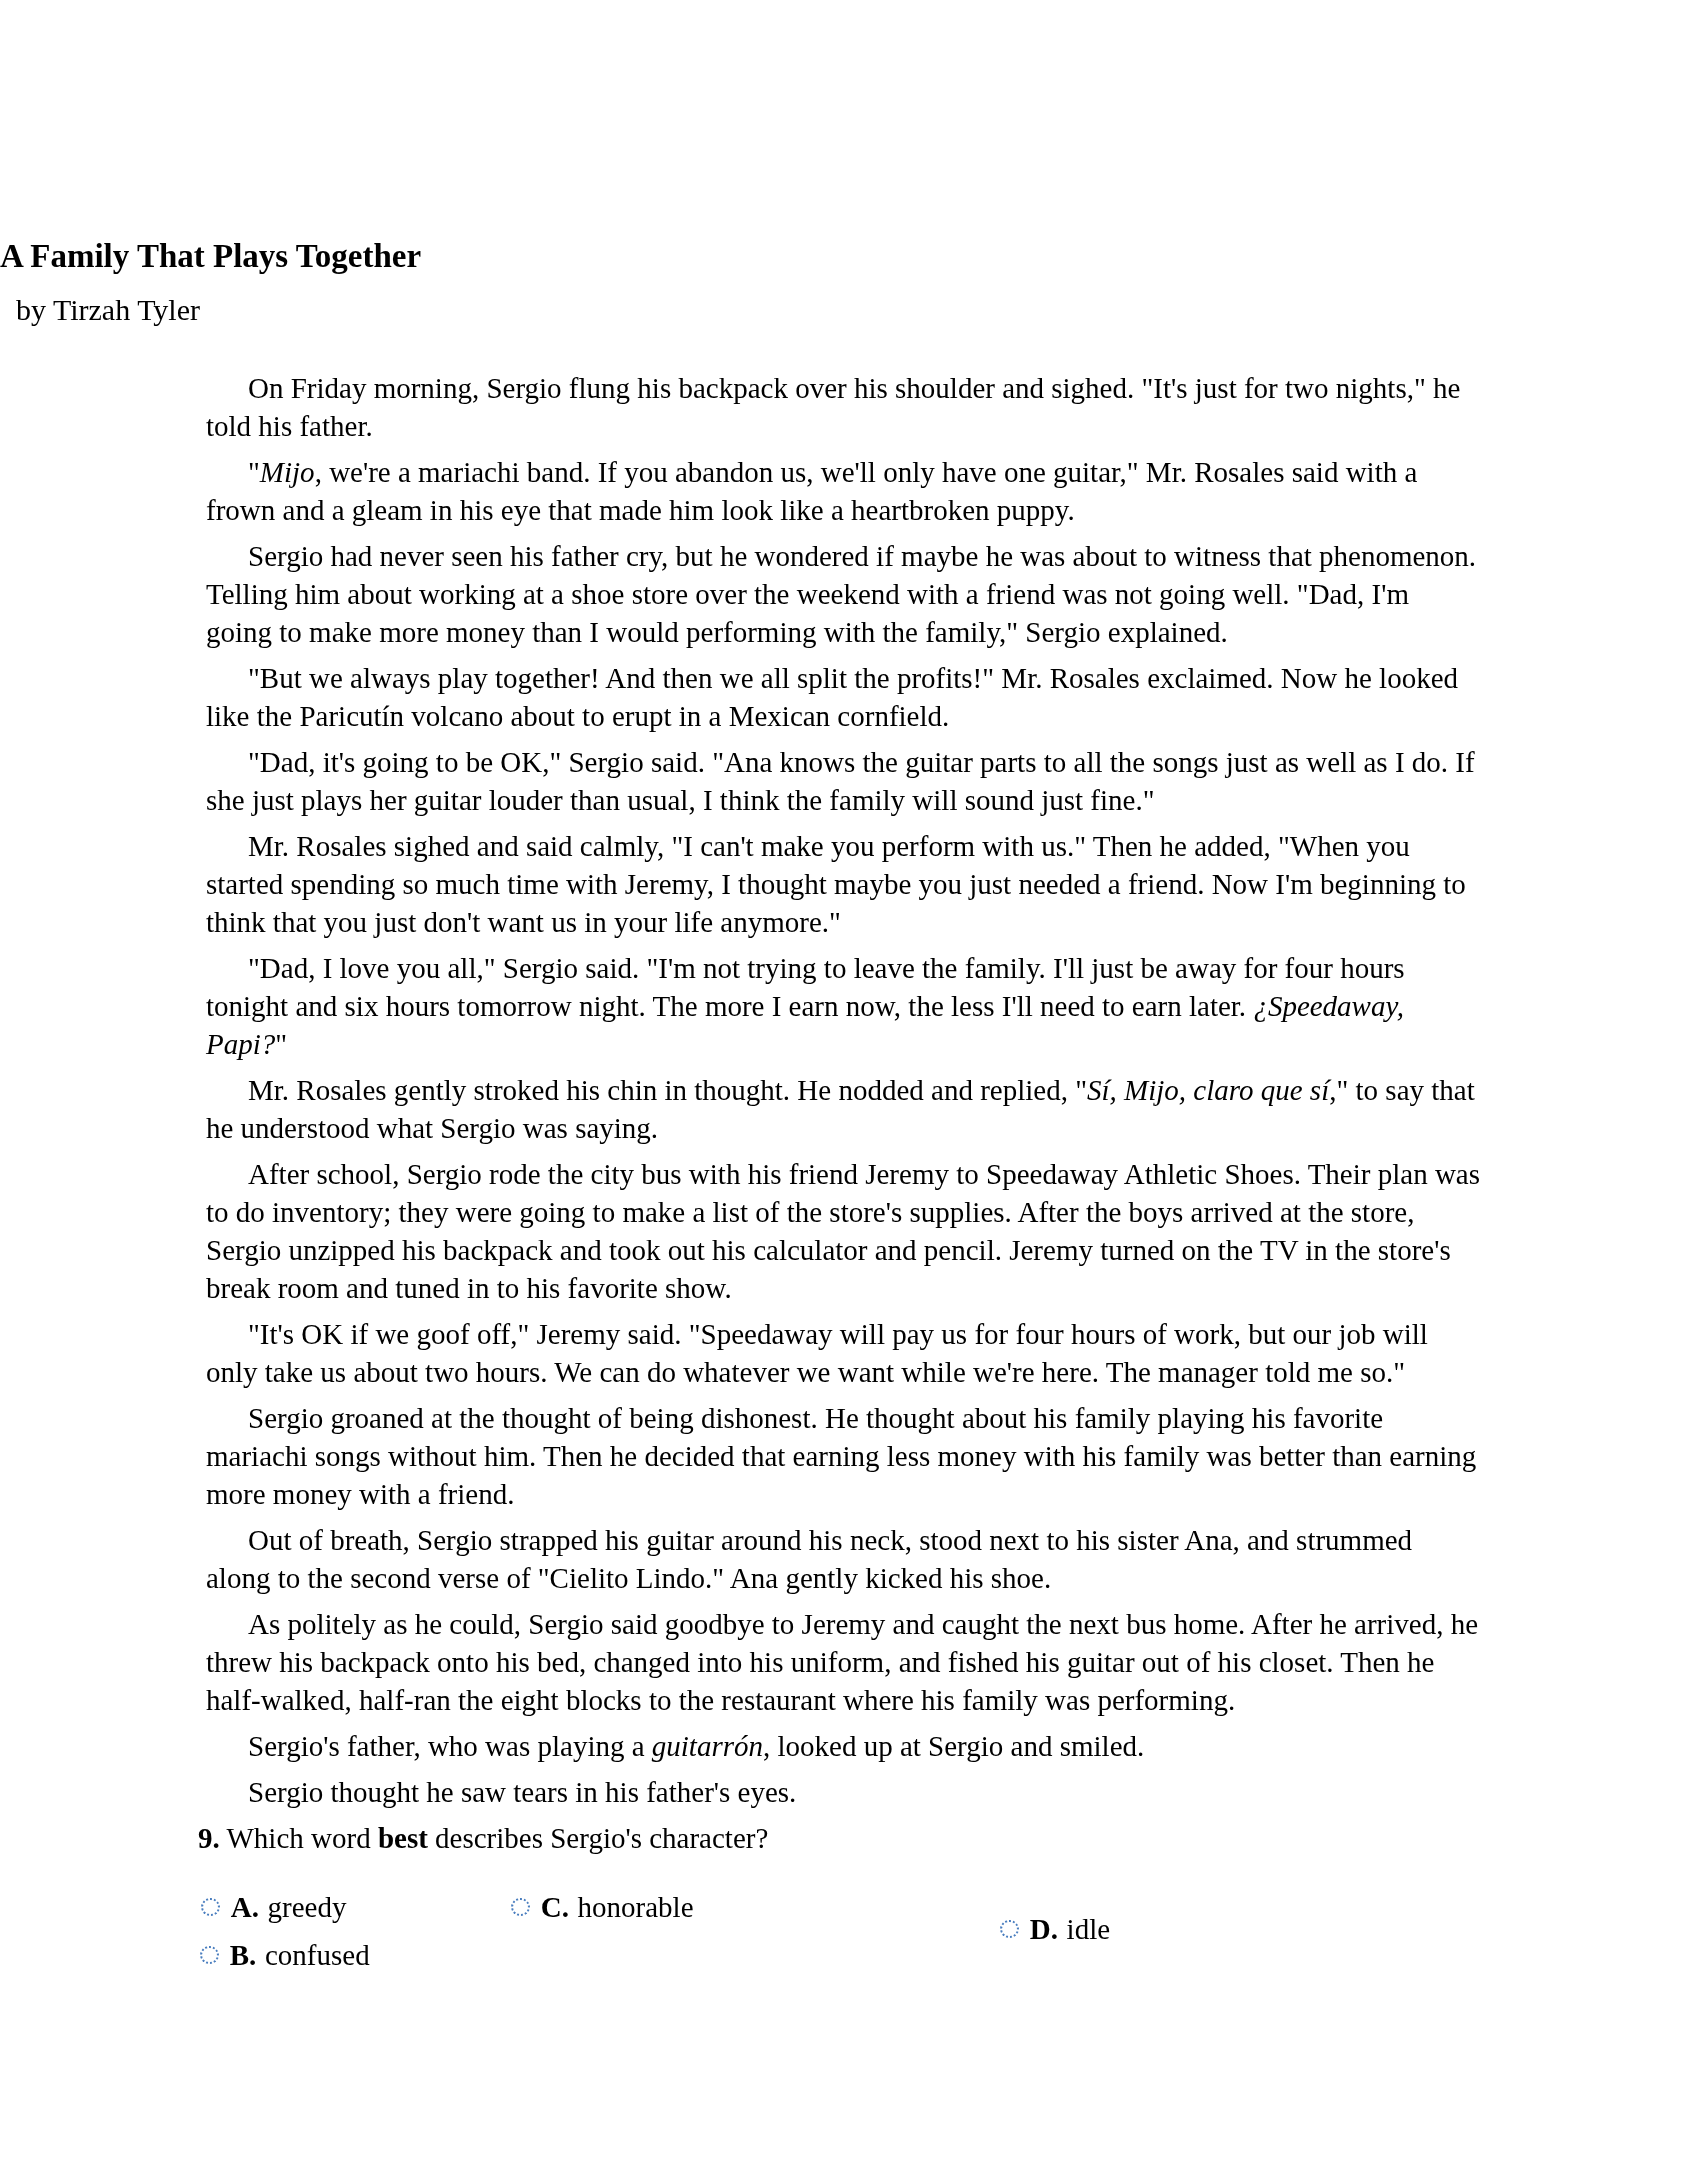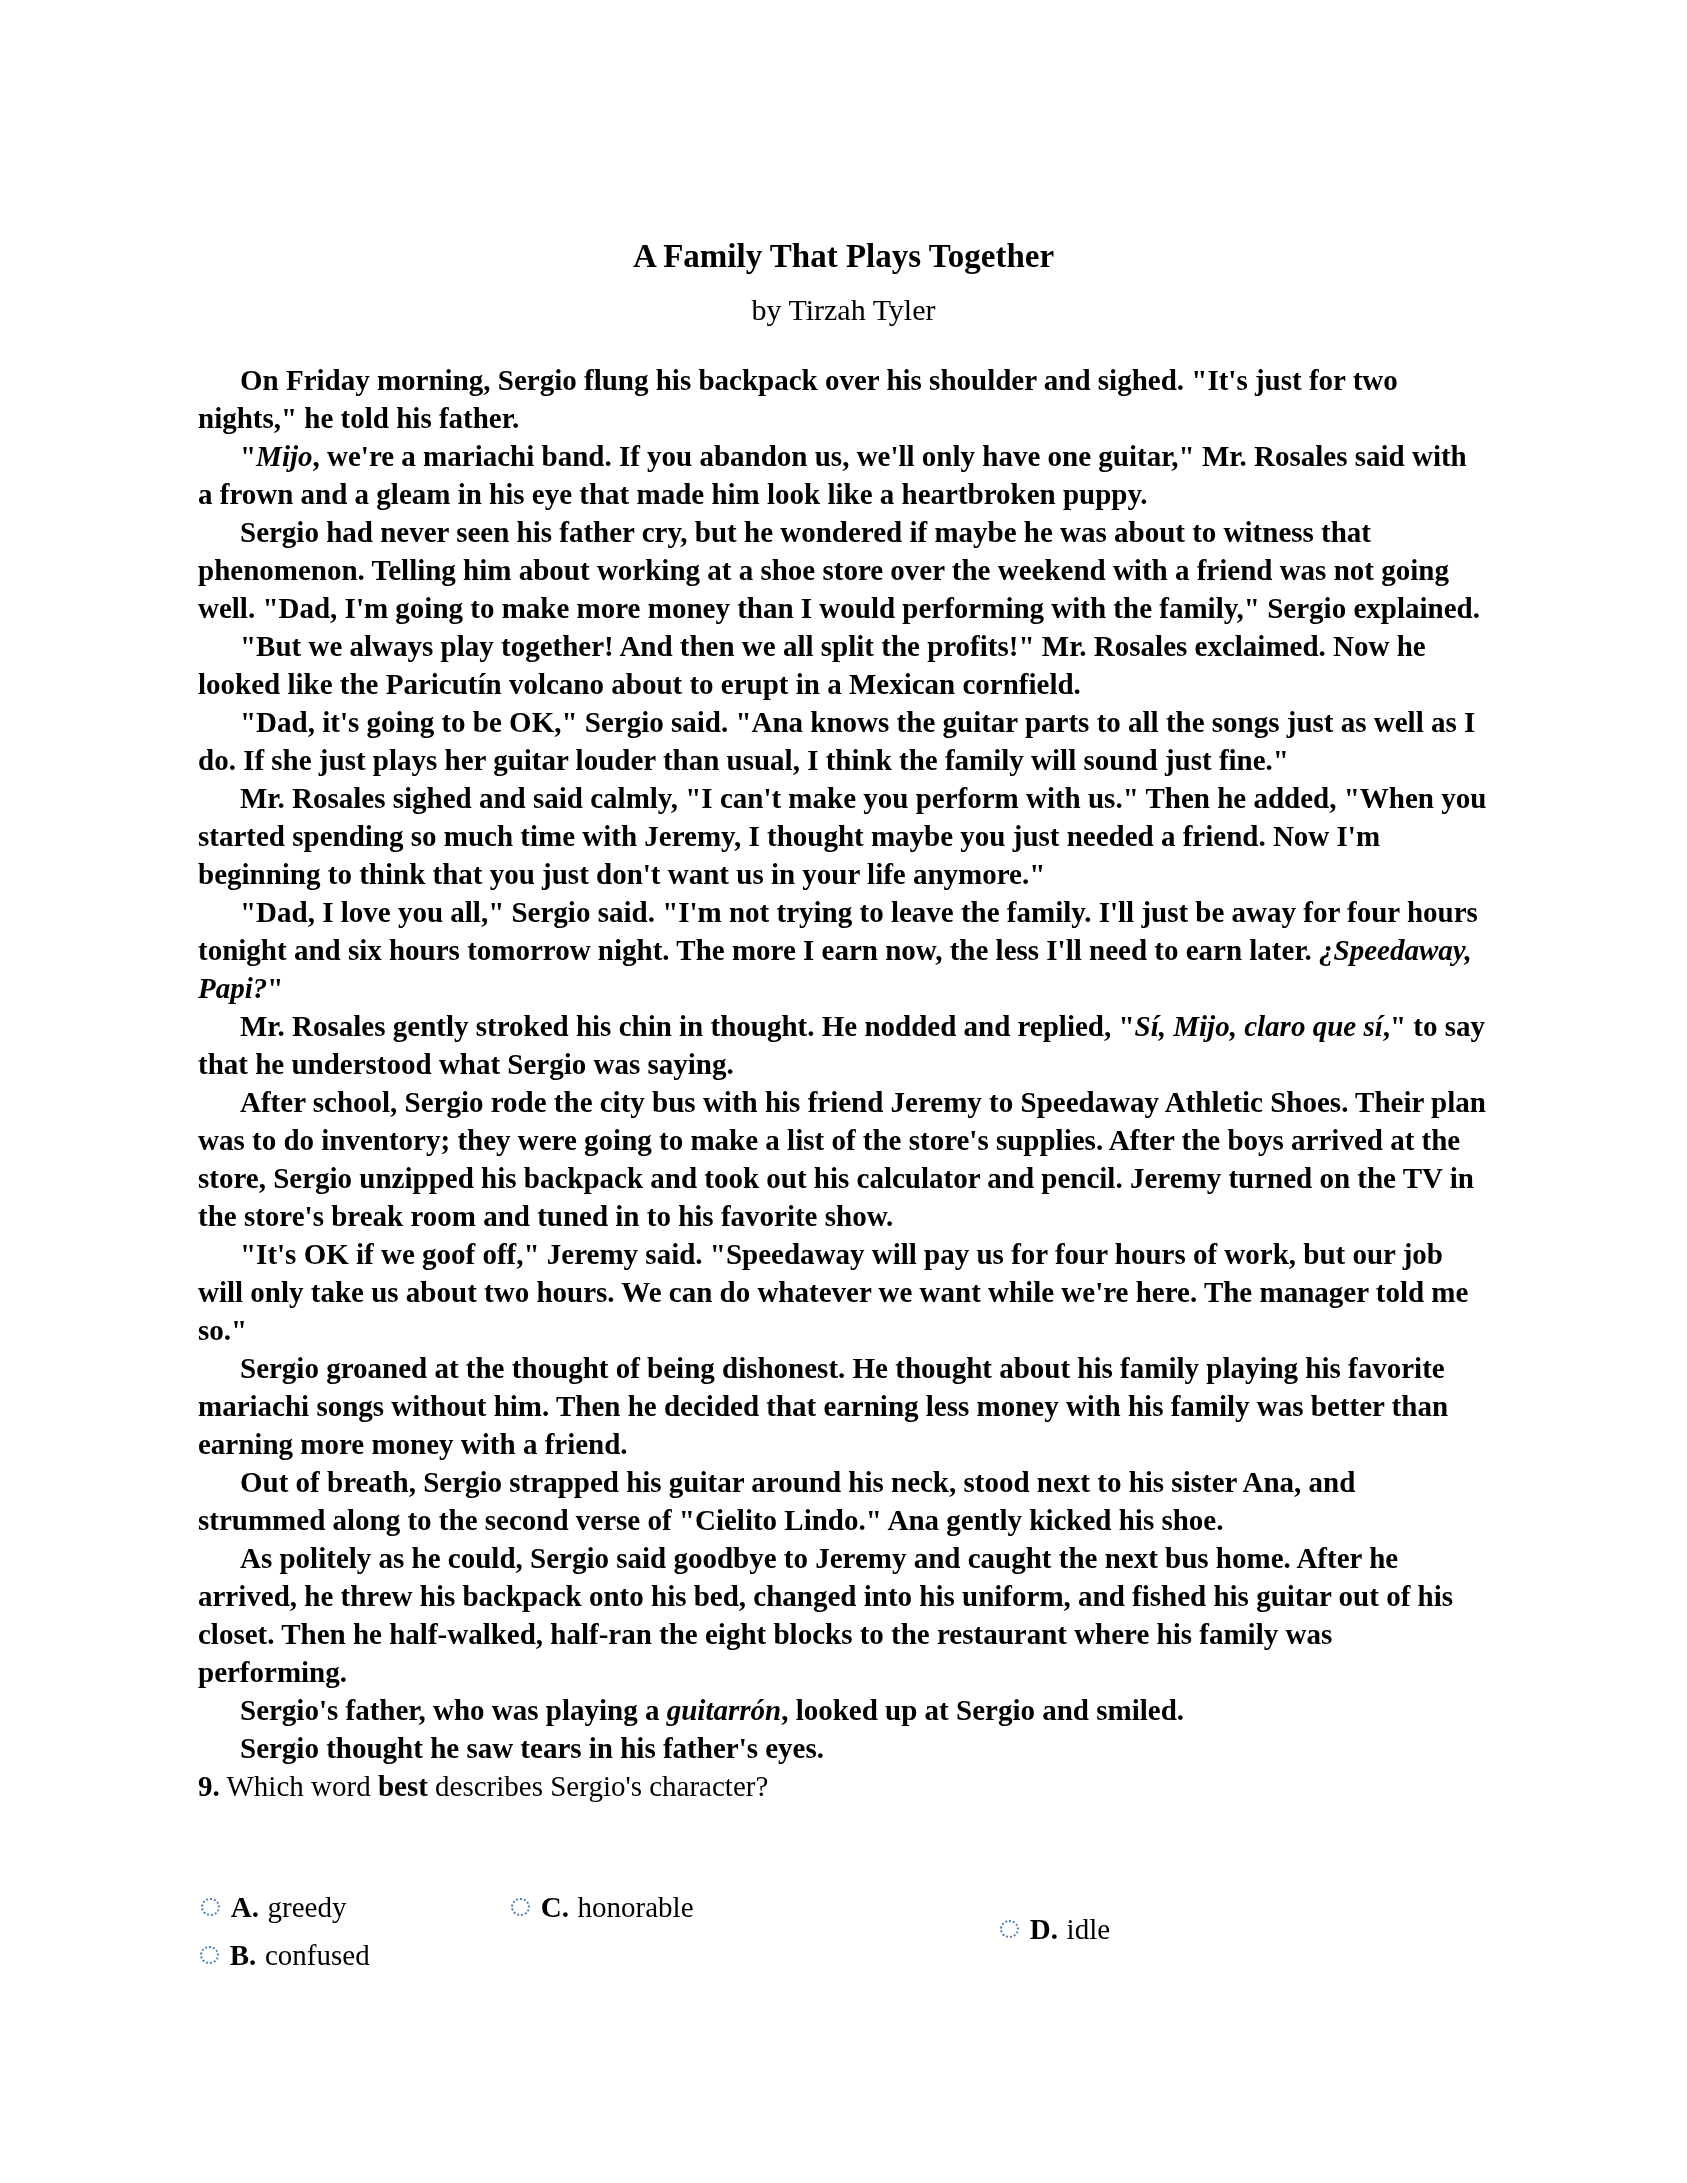--- a/index.html
+++ b/index.html
@@ -10,21 +10,20 @@
     color: #000000;
     font-family: "Liberation Serif", "DejaVu Serif", serif;
     position: relative;
     overflow: hidden;
   }
   .header {
     position: absolute;
     top: 237px;
     left: 0;
     width: 1687px;
-    text-align: center;
   }
   .title {
     font-size: 33px;
     font-weight: bold;
     line-height: 38px;
     margin: 0;
   }
   .byline {
     font-size: 30px;
     line-height: 37px;
@@ -33,23 +32,22 @@
   .story {
     position: absolute;
     top: 361px;
     left: 198px;
     width: 1290px;
     font-size: 29px;
     line-height: 38px;
     text-align: left;
   }
   .para {
-    margin: 0;
+    margin: 8px;
     text-indent: 42px;
-    font-weight: bold;
   }
   .question {
     margin: 0;
     text-indent: 0;
   }
   .option {
     position: absolute;
     display: flex;
     align-items: center;
     font-size: 29px;

